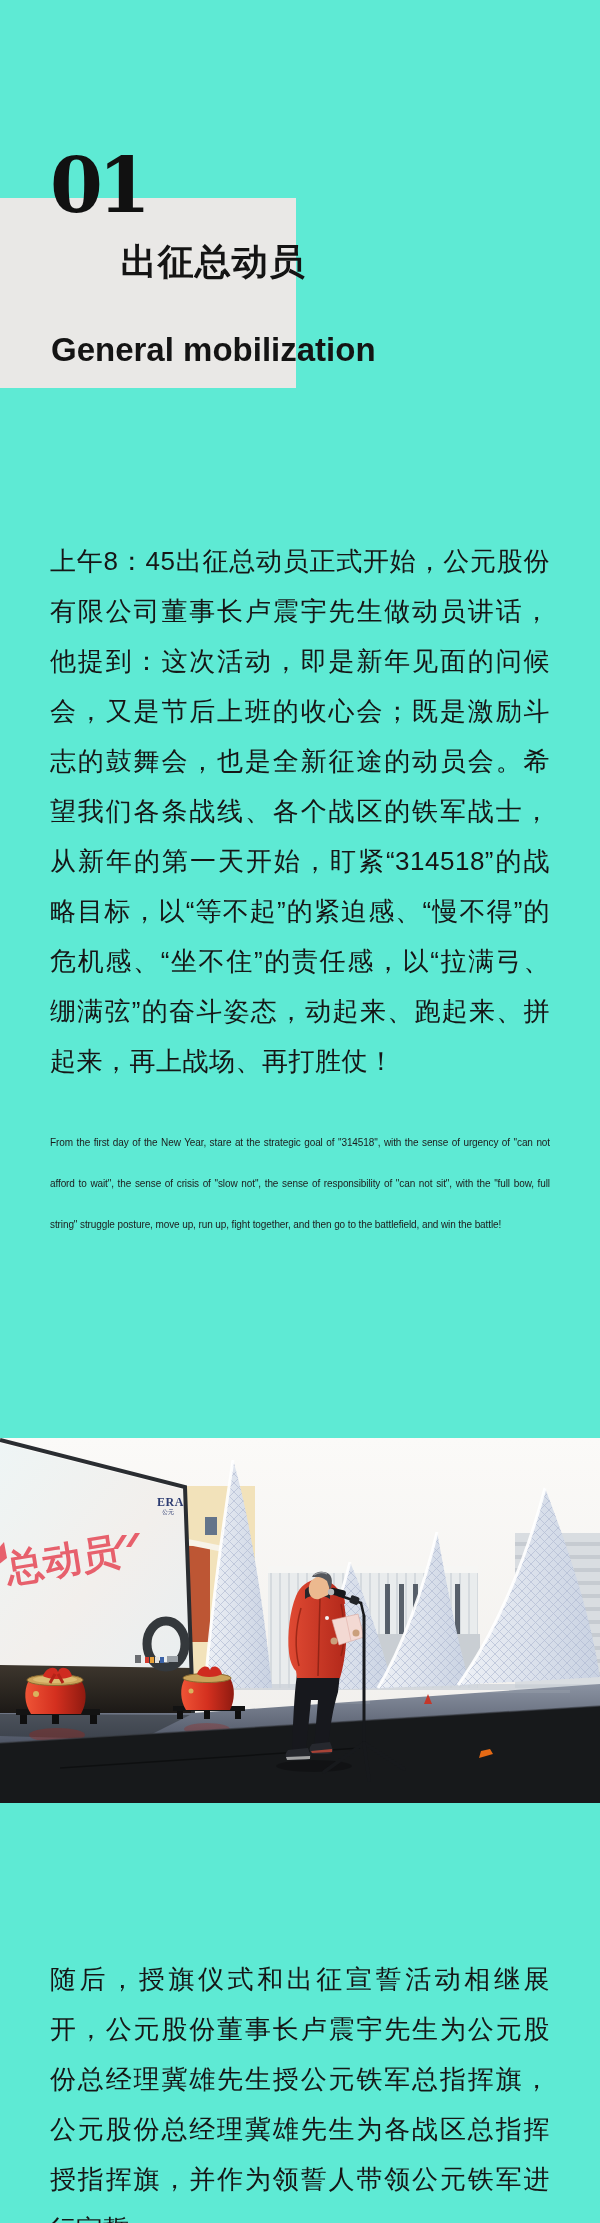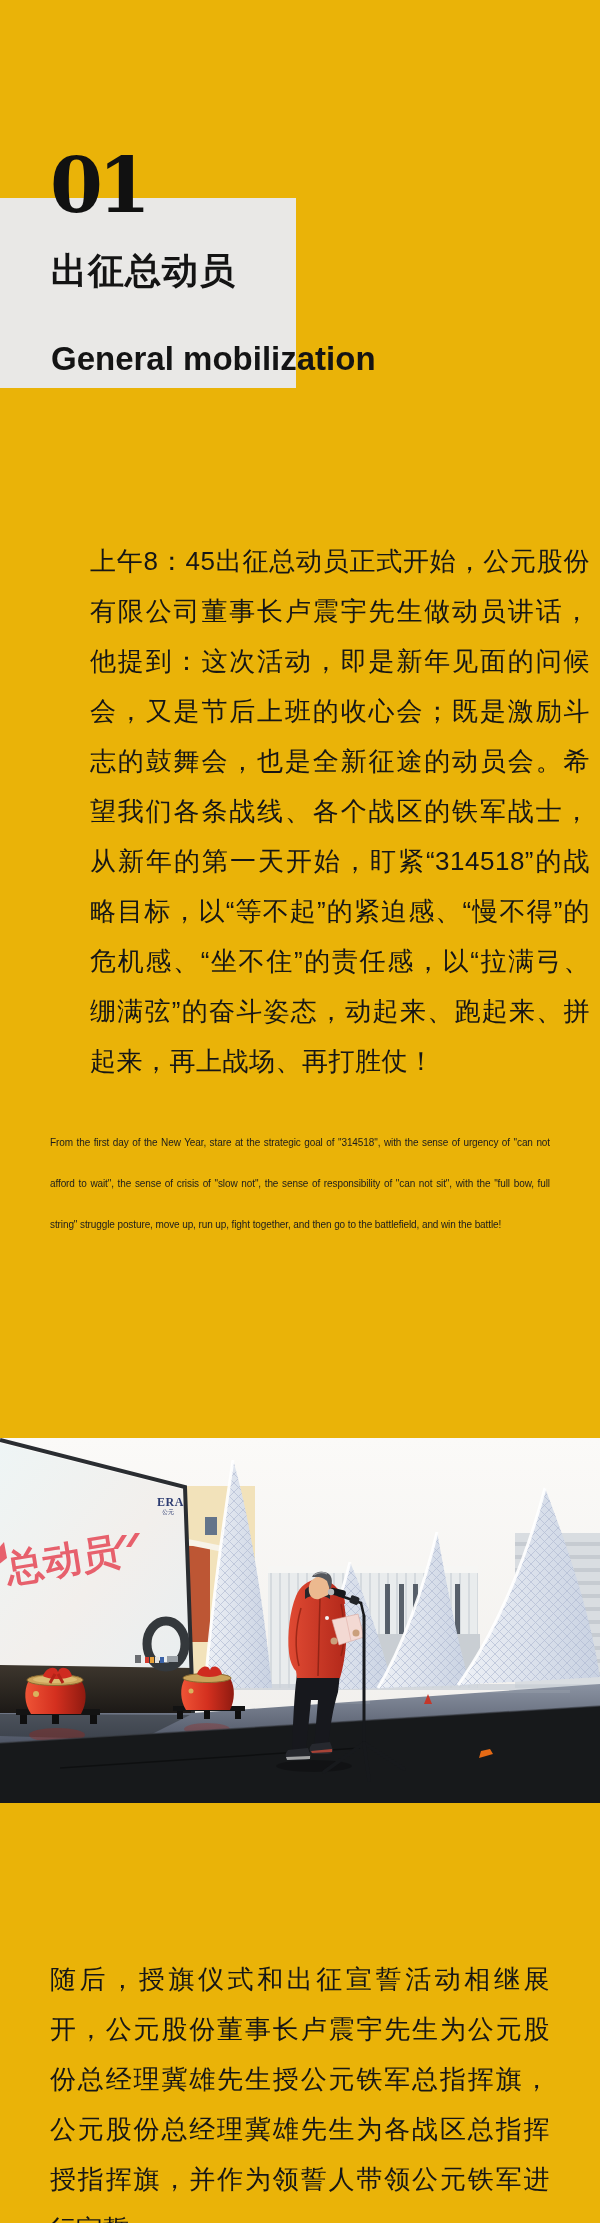--- a/index.html
+++ b/index.html
@@ -1,38 +1,38 @@
 <!DOCTYPE html>
 <html><head>
 <meta charset="utf-8">
 <style>
   html,body{margin:0;padding:0;background:#ffffff;}
   .page{
-    position:relative;width:600px;height:2223px;margin:0 auto;background:#eab308;
+    position:relative;width:600px;height:2223px;margin:0 auto;background:#5eead4;
     font-family:"Liberation Sans","DejaVu Sans",sans-serif;color:#1b1b1b;overflow:hidden;
   }
   .sec-num{
     position:absolute;left:50px;top:148px;z-index:3;
     font-family:"DejaVu Serif","Liberation Serif",serif;
     font-size:76px;font-weight:700;line-height:1;letter-spacing:-5px;color:#111;
   }
   .sec-box{
     position:absolute;left:0;top:198px;width:296px;height:190px;z-index:1;
   }
   .sec-titles{
-    position:absolute;left:51px;top:247px;z-index:3;line-height:47px;white-space:nowrap;
+    position:absolute;left:51px;top:238px;z-index:3;line-height:47px;white-space:nowrap;text-align:center;
   }
   .t-zh{font-size:36px;font-weight:700;color:#141414;letter-spacing:1px;}
   .t-en{font-size:33px;font-weight:700;color:#141414;letter-spacing:0px;margin-top:41px;}
   .para{
     position:absolute;left:50px;width:500px;text-align:justify;color:#161616;
   }
   .para.zh{font-size:26px;line-height:50px;letter-spacing:0.5px;}
   .para.en{font-size:10px;line-height:41px;letter-spacing:-0.1px;color:#1c1c1c;}
-  #p-zh-main{top:510px;margin-left:40px;}
+  #p-zh-main{top:510px;}
   #p-en{top:1112px;}
   #p-zh-second{top:1928px;}
   .photo{
     position:absolute;left:0;top:1438px;width:600px;height:365px;overflow:hidden;background:#f6f4f1;
   }
   .photo svg{display:block;}
 </style>
 </head>
 <body>
 

